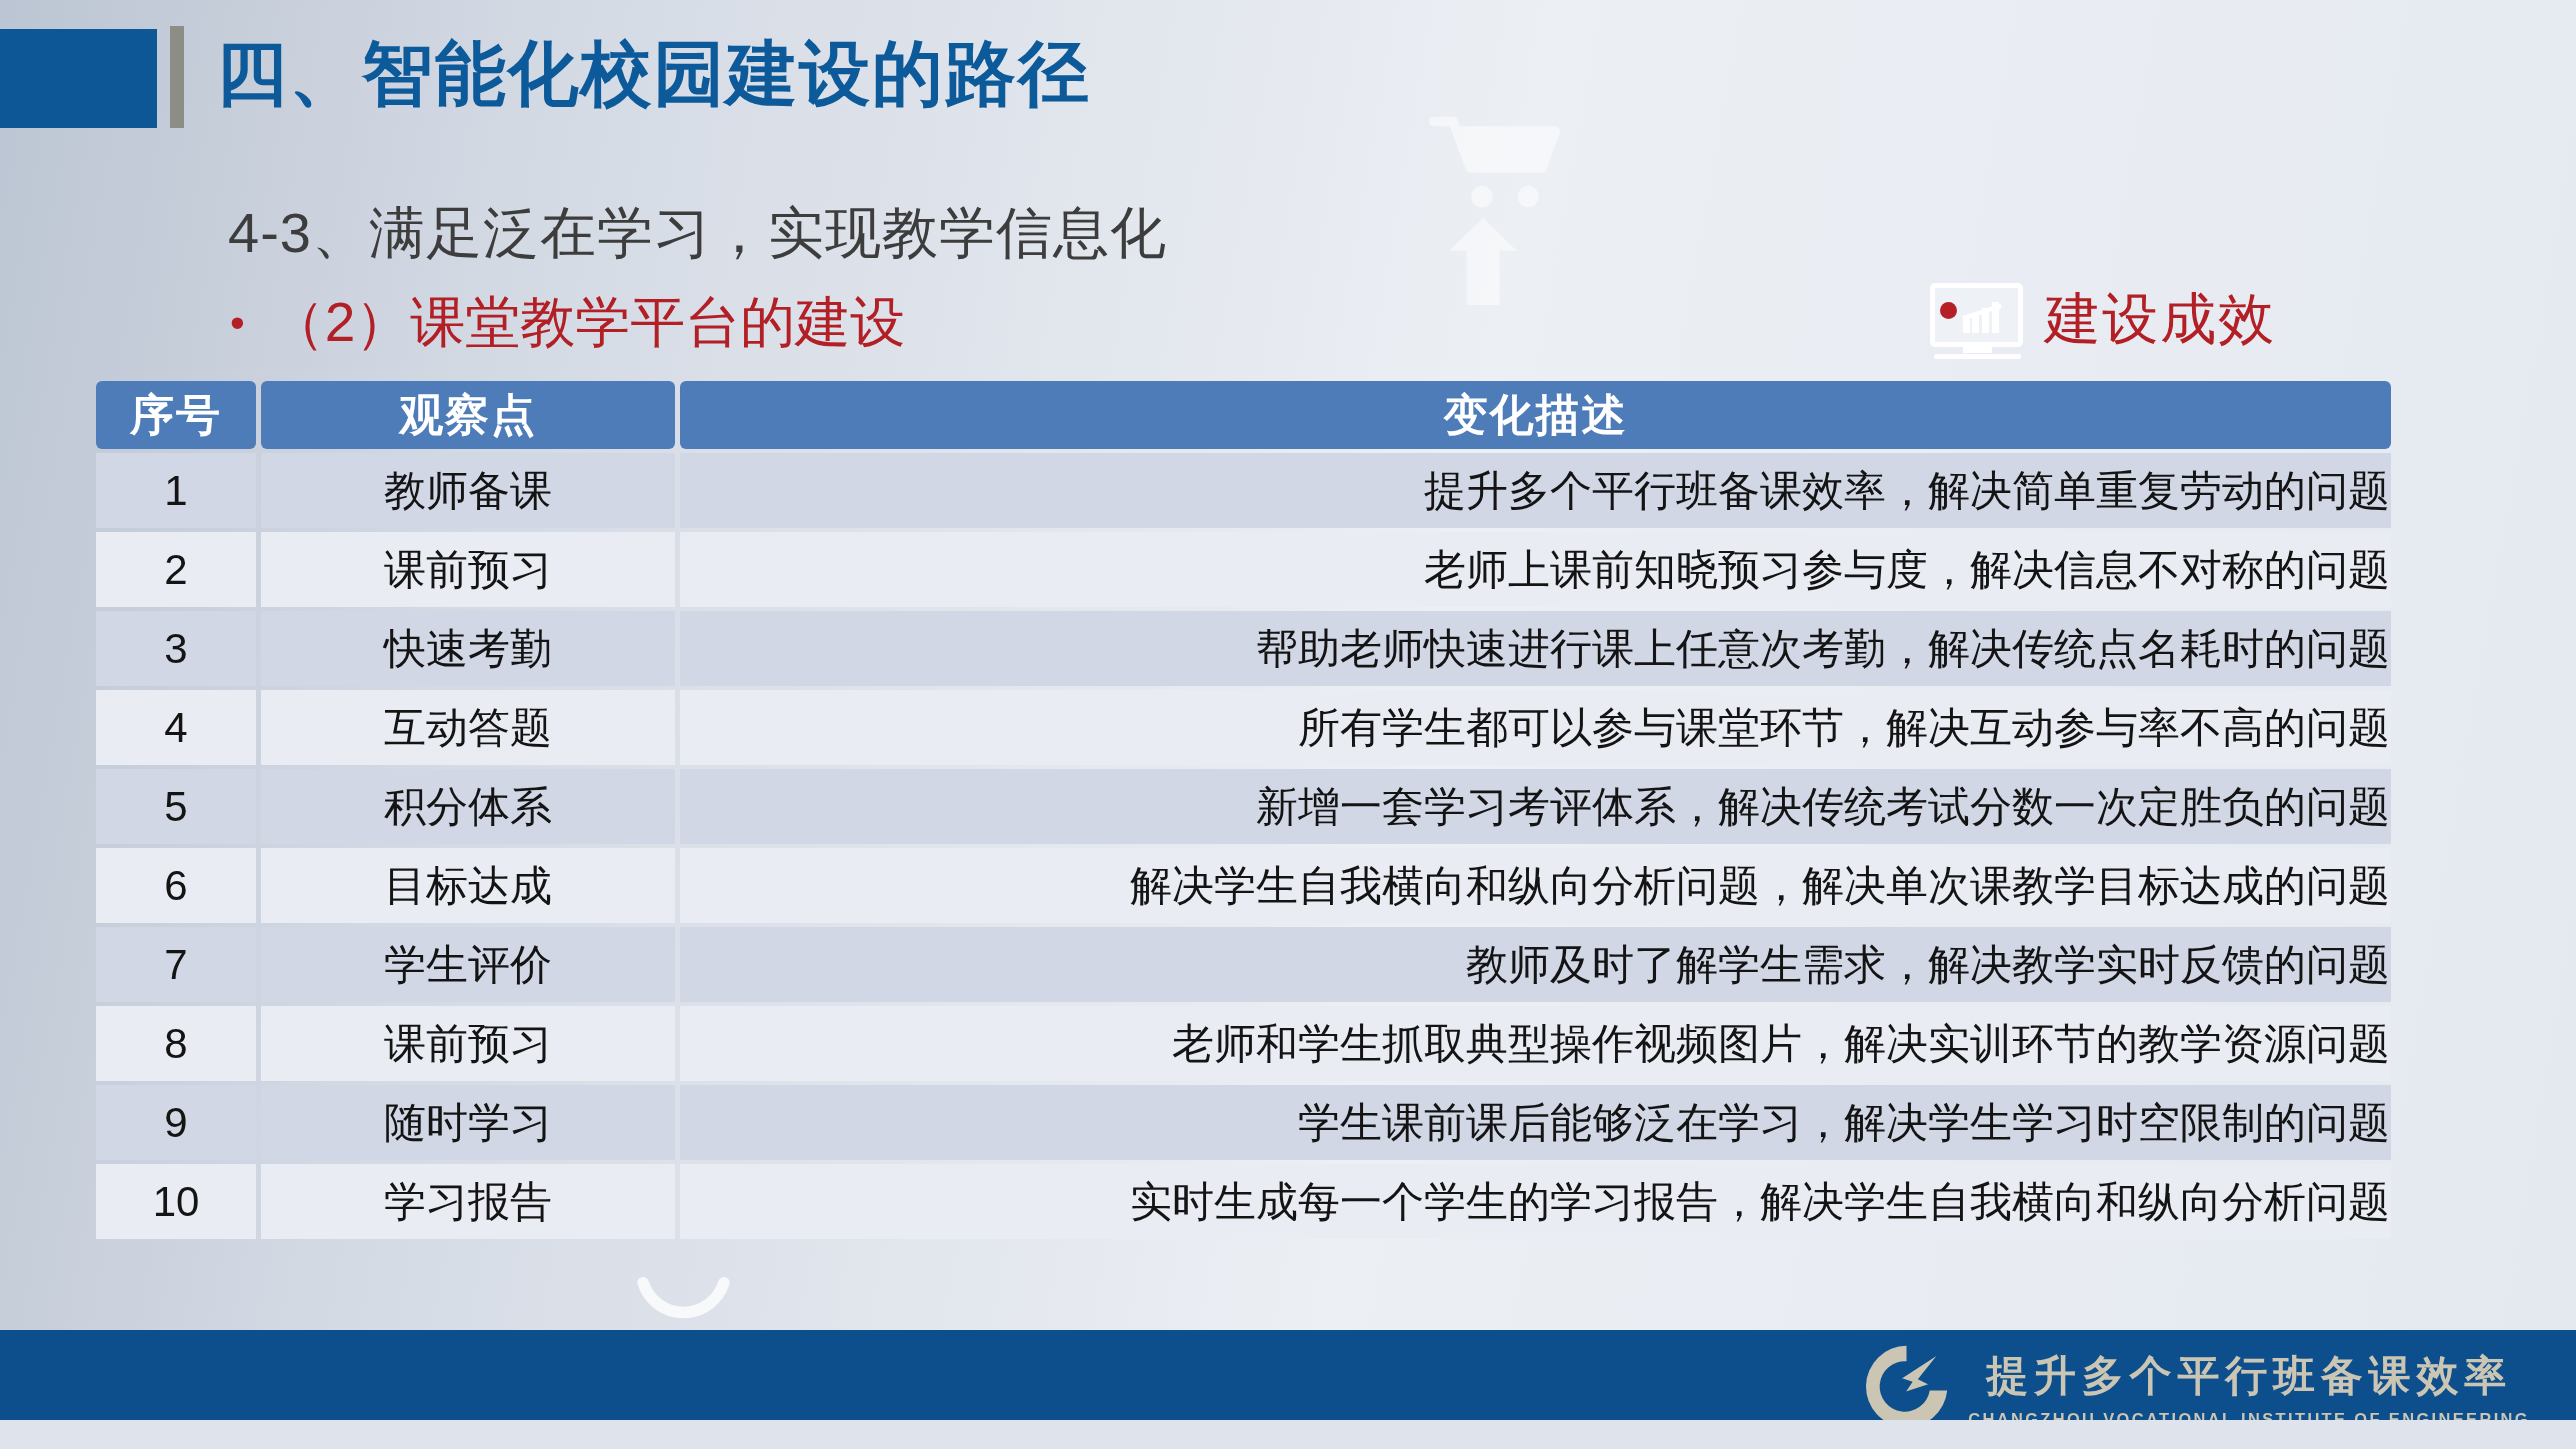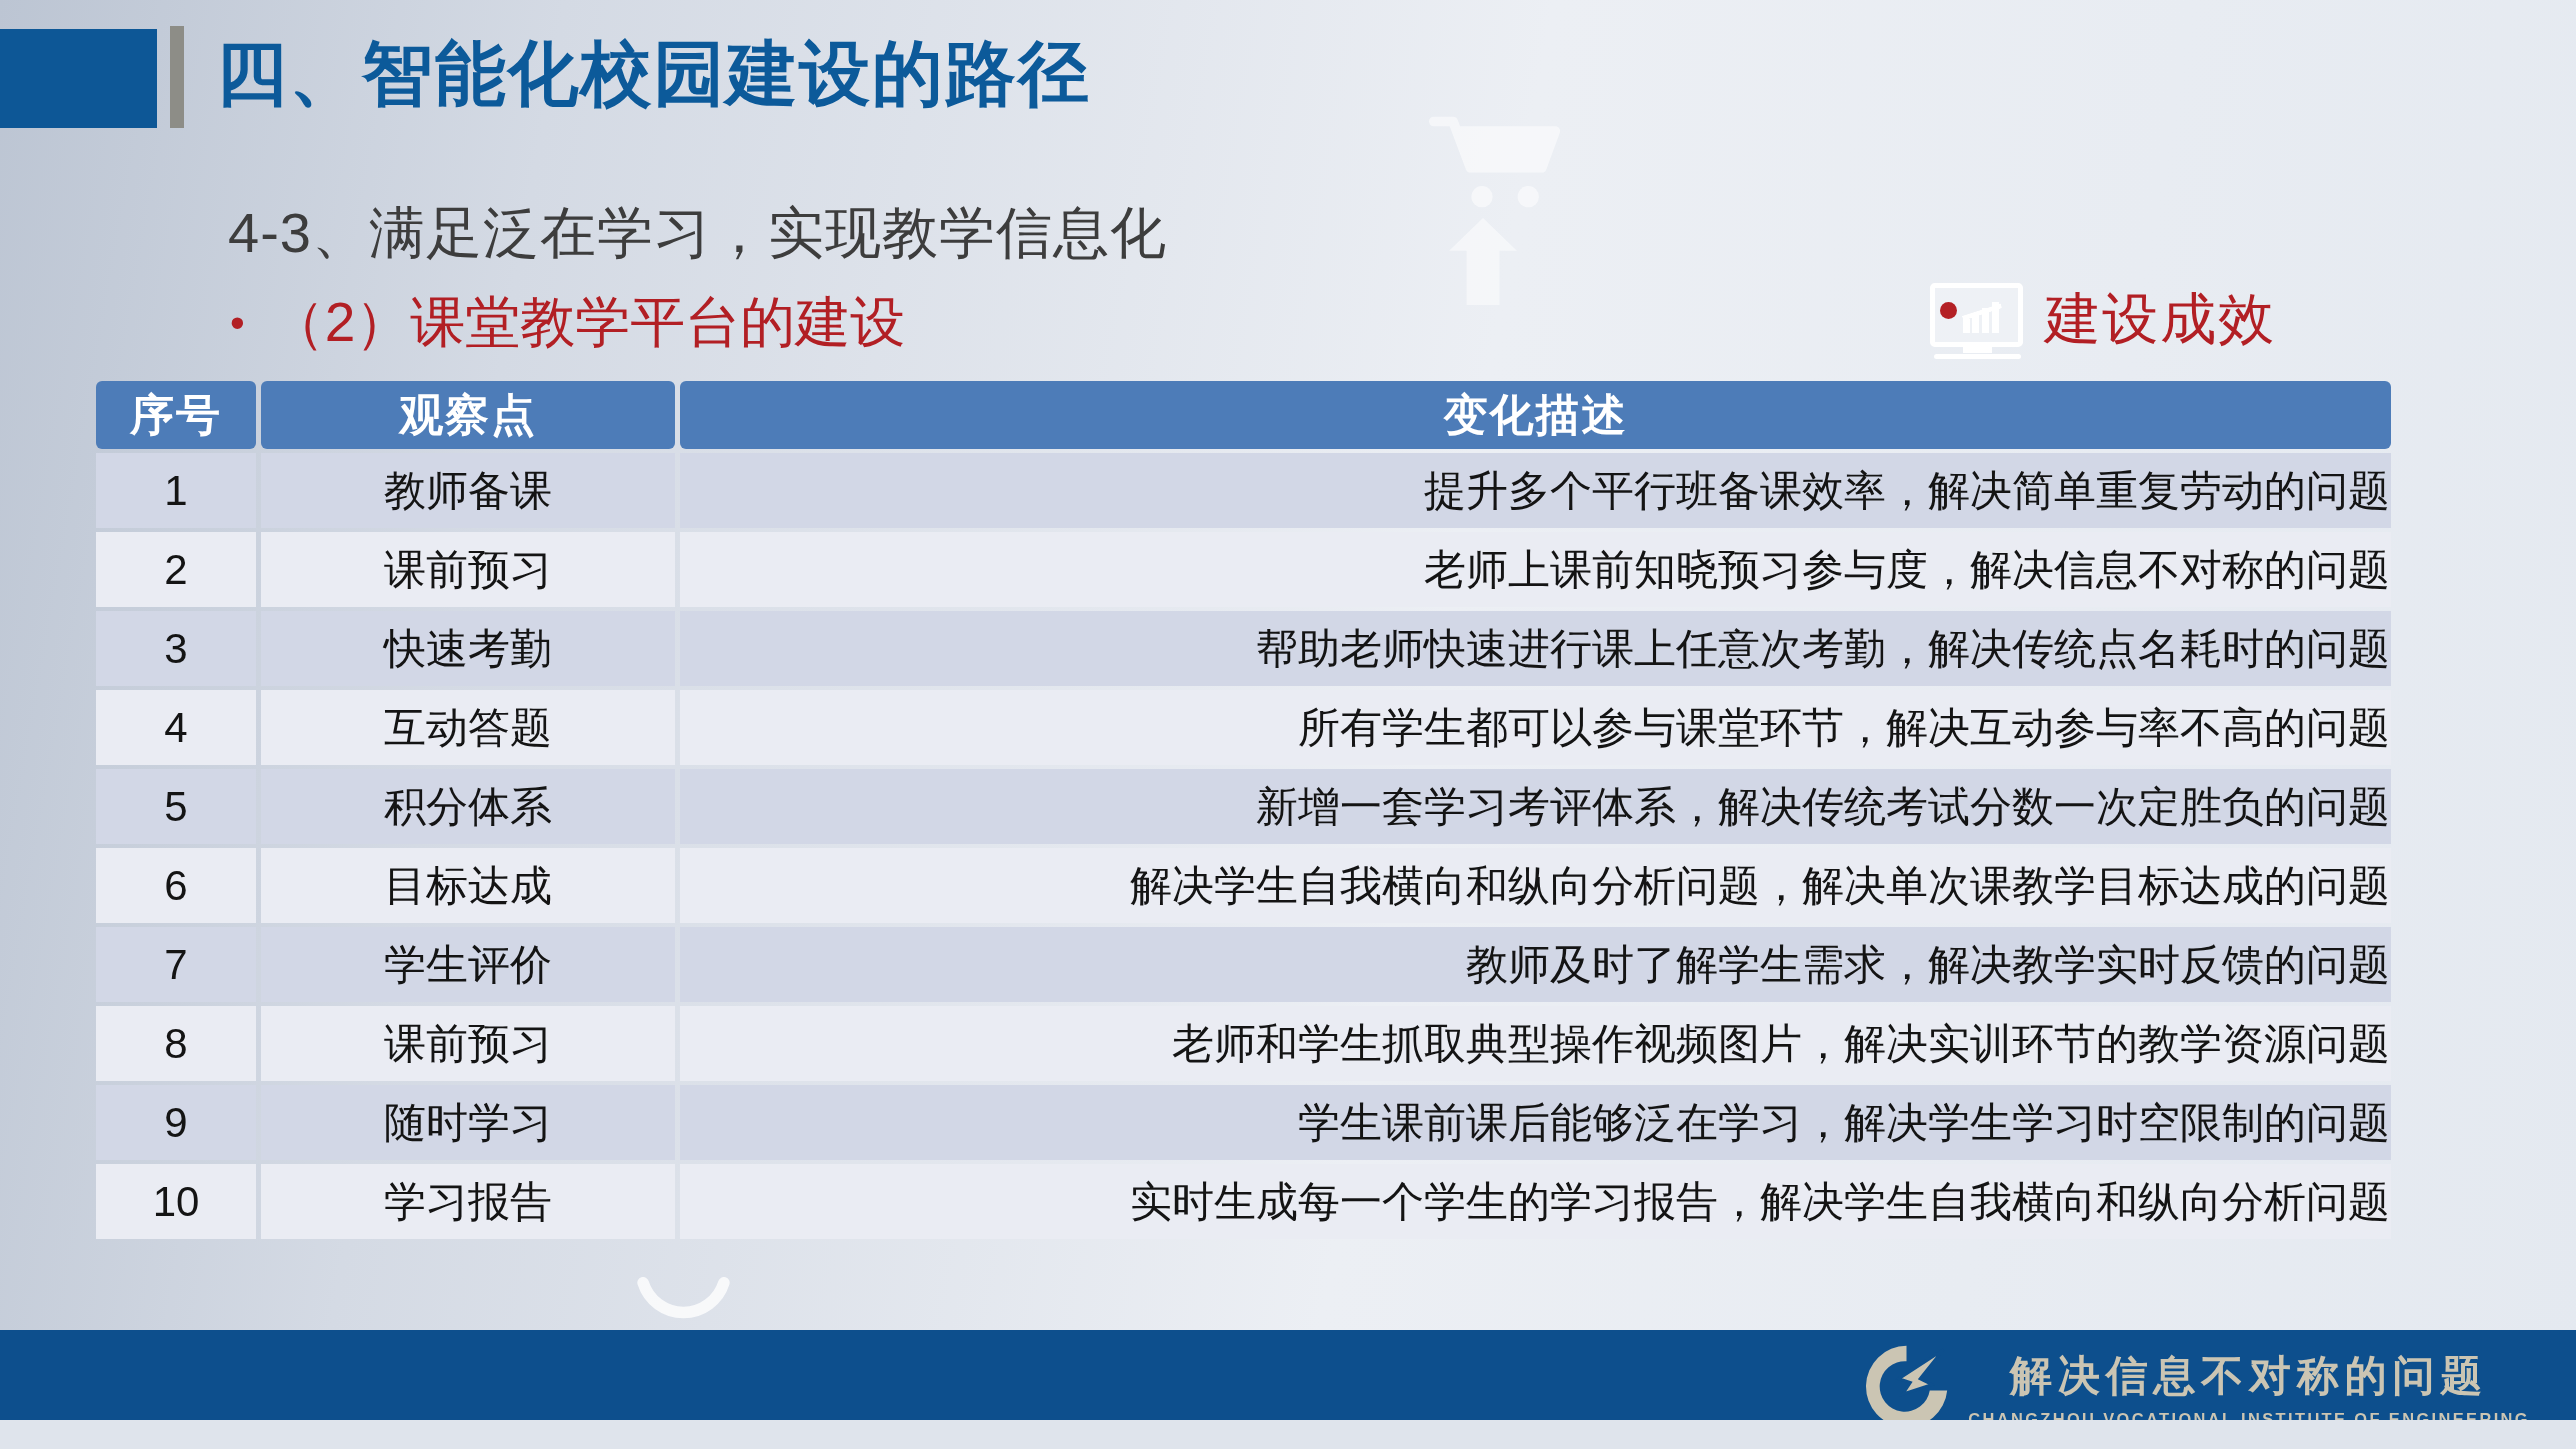--- a/index.html
+++ b/index.html
@@ -201,20 +201,20 @@
 
   <div class="footer">
     <div class="logo">
       <span class="logo-mark">
         <svg width="93" height="93" viewBox="0 0 96 96">
           <path d="M48 6 A42 42 0 1 0 90 52 L72 52 A26 26 0 1 1 48 22 Z" fill="#cbc5b3"></path>
           <path d="M40 40 L86 10 L62 40 L74 46 L44 56 L52 44 Z" fill="#cbc5b3" stroke="#0d4f8d" stroke-width="3"></path>
         </svg>
       </span>
       <span class="logo-text">
-        <span class="logo-cn">解决信息不对称的问题</span>
+        <span class="logo-cn">提升多个平行班备课效率</span>
         <span class="logo-en">CHANGZHOU VOCATIONAL INSTITUTE OF ENGINEERING</span>
       </span>
     </div>
   </div>
 
 </div>
 
 
 </body></html>

